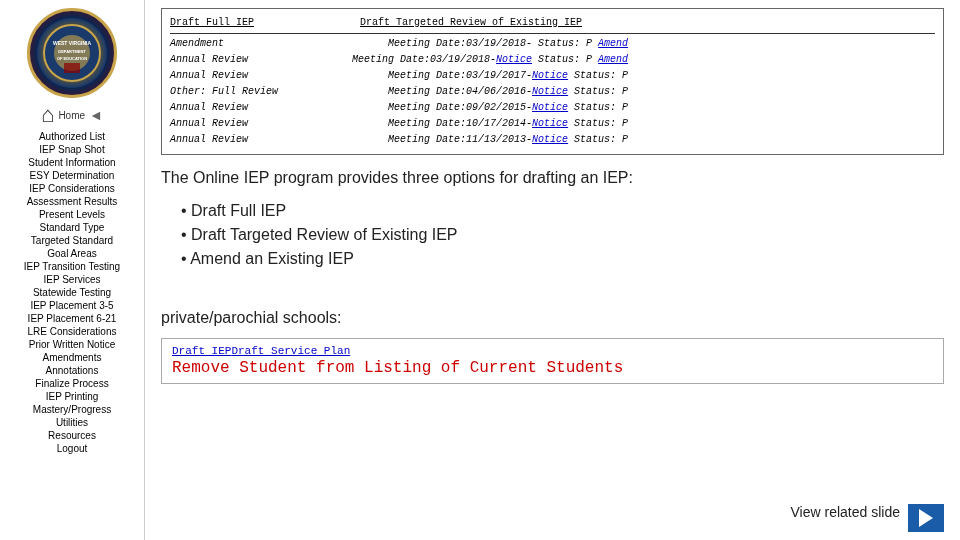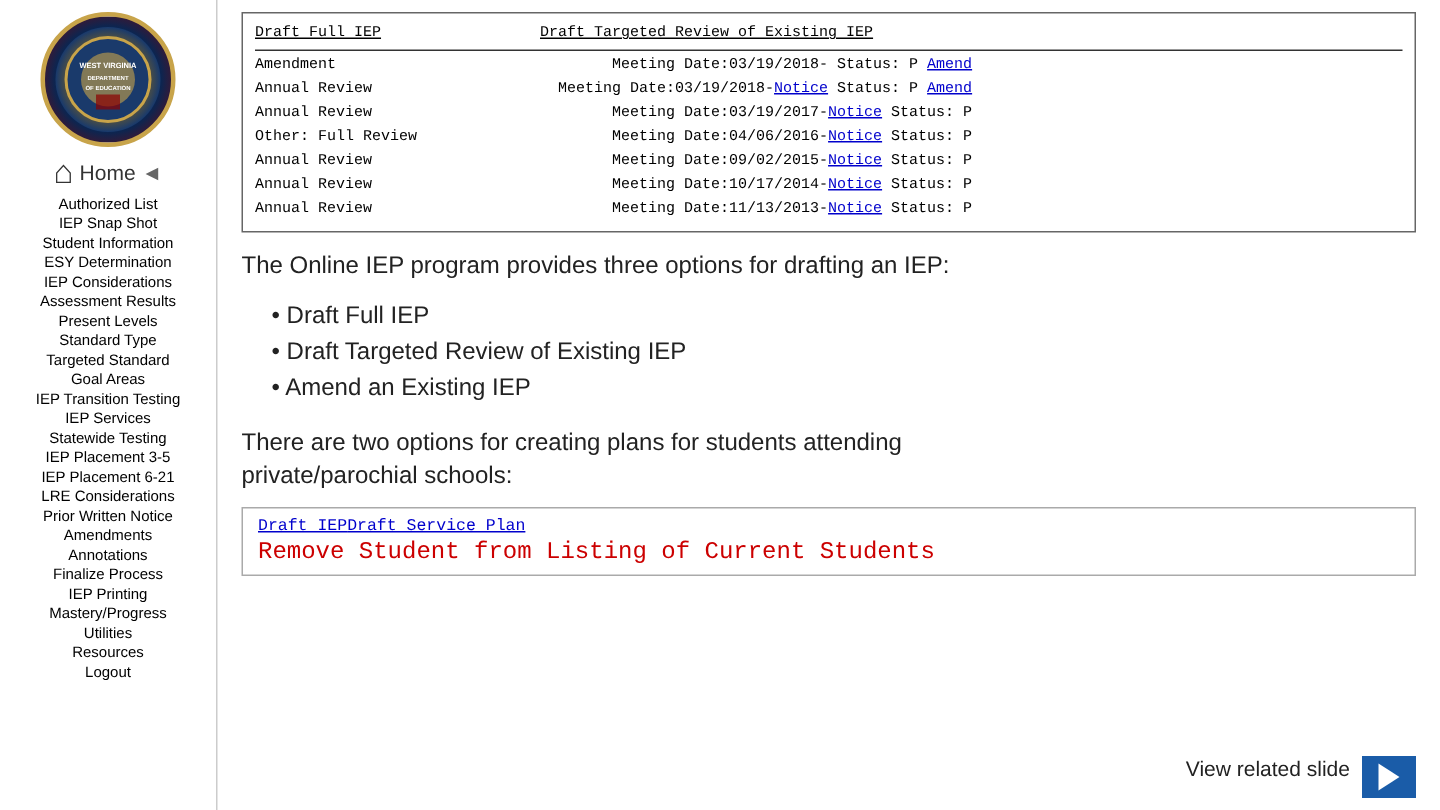--- a/index.html
+++ b/index.html
@@ -60,21 +60,21 @@
       margin-bottom: 4px;
     }
 
     .home-icon {
       font-size: 22px;
       color: #333;
       line-height: 1;
     }
 
     .home-label {
-      font-size: 14px;
+      font-size: 10px;
       color: #333;
     }
 
     .nav-list {
       list-style: none;
       width: 100%;
       padding: 0 4px;
       text-align: center;
     }
 
@@ -122,21 +122,22 @@
     }
 
     .col-draft-targeted {
       font-size: 10px;
       text-decoration: underline;
       color: #000;
     }
 
     .table-rows {
       display: flex;
-      gap: 32px;
+      gap: 12px;
+      font-style: italic;
     }
 
     .left-col {
       min-width: 170px;
       font-size: 10px;
     }
 
     .right-col {
       font-size: 10px;
       text-align: right;
@@ -325,21 +326,21 @@
 
   <p class="intro-text">The Online IEP program provides three options for drafting an IEP:</p>
 
   <ul class="bullet-list">
     <li>Draft Full IEP</li>
     <li>Draft Targeted Review of Existing IEP</li>
     <li>Amend an Existing IEP</li>
   </ul>
 
   <p class="two-options-text">
-    <span>There are two options for creating plans for students attending</span><br>
+    <br>
     <span>private/parochial schools:</span>
   </p>
 
   <div class="private-school-box">
     <div class="ps-row1">
       <span class="ps-link">Draft IEP</span>
       <span class="ps-link">Draft Service Plan</span>
     </div>
     <div class="ps-row2">
       <span>Remove Student from Listing of Current Students</span>

